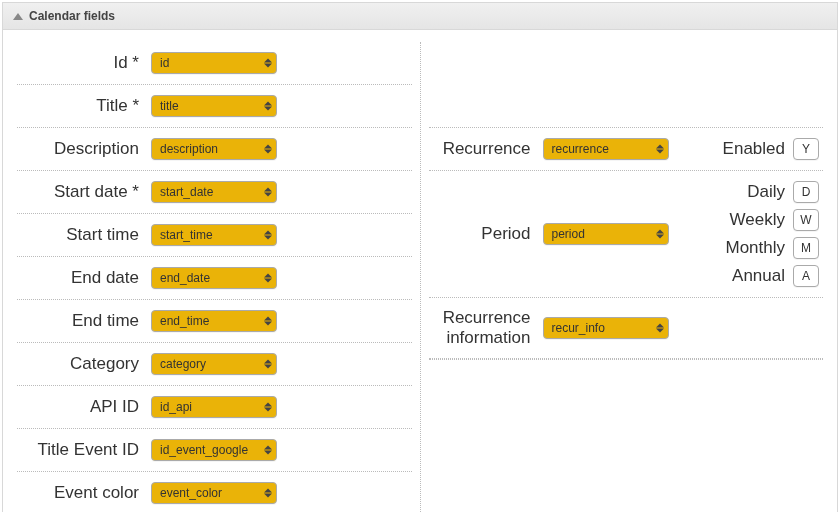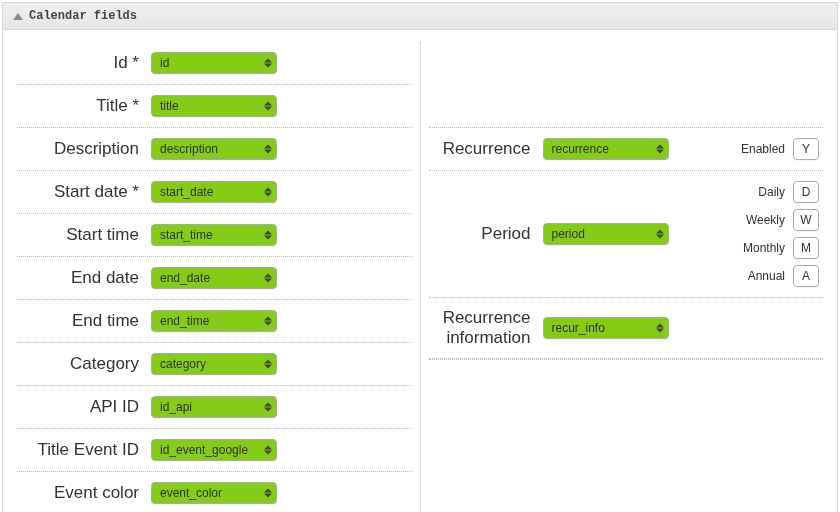--- a/index.html
+++ b/index.html
@@ -13,21 +13,20 @@
     border: 1px solid #d8d8d8;
     margin: 2px;
   }
   .panel-header {
     background: linear-gradient(#f0f0f0, #e5e5e5);
     border-bottom: 1px solid #d8d8d8;
     padding: 6px 10px;
     display: flex;
     align-items: center;
     gap: 6px;
-    font-family: Liberation Mono, monospace;
   }
   .panel-header .toggle-icon {
     width: 0; height: 0;
     border-left: 5px solid transparent;
     border-right: 5px solid transparent;
     border-bottom: 7px solid #888;
     transform: rotate(0deg);
     display: inline-block;
   }
   .panel-header .title {
@@ -65,21 +64,21 @@
   .row .control {
     display: flex;
     align-items: center;
   }
   .select {
     position: relative;
     display: inline-flex;
     align-items: center;
     border: 1px solid #aaa;
     border-radius: 4px;
-    background: #84cc16;
+    background: #eab308;
     height: 22px;
     min-width: 126px;
     padding: 0 20px 0 8px;
     font-size: 12px;
     cursor: default;
     box-shadow: 0 1px 0 rgba(0,0,0,0.04);
   }
   .select .arrows {
     position: absolute;
     right: 4px;
@@ -106,21 +105,21 @@
     gap: 6px;
     padding-left: 16px;
   }
   .option-line {
     display: flex;
     align-items: center;
     justify-content: flex-end;
     gap: 8px;
   }
   .option-line .olabel {
-    font-size: 12px;
+    font-size: 17px;
     color: #333;
   }
   .pill {
     border: 1px solid #aaa;
     border-radius: 4px;
     width: 26px;
     height: 22px;
     display: inline-flex;
     align-items: center;
     justify-content: center;

